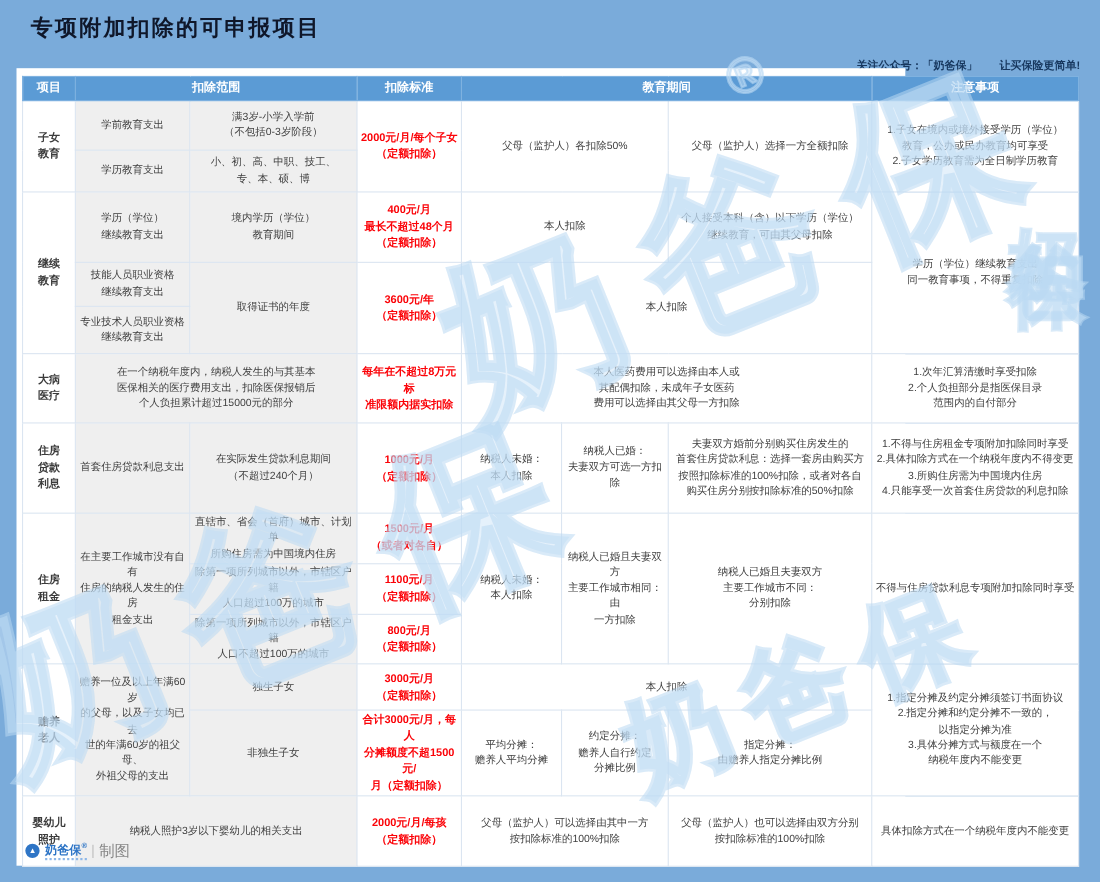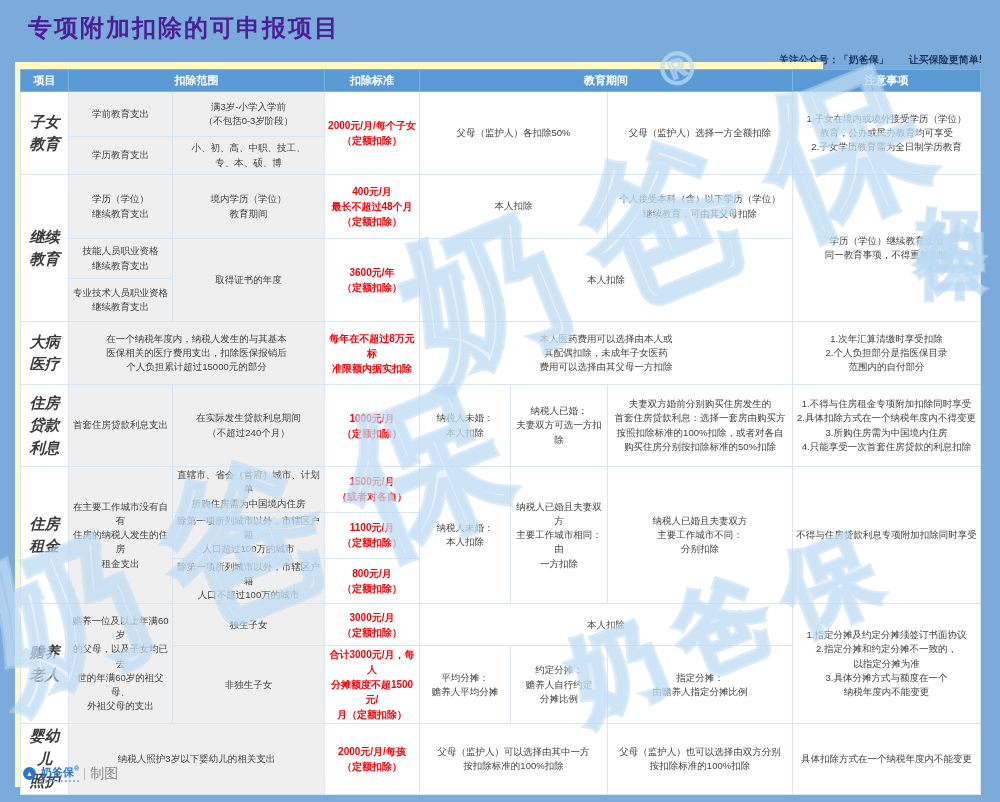--- a/index.html
+++ b/index.html
@@ -6,45 +6,45 @@
   html,body { width:1000px; height:802px; }
   body {
     font-family:"Liberation Sans","DejaVu Sans",sans-serif;
     background:#7aabda;
     position:relative;
     overflow:hidden;
     color:#404040;
   }
   .page-title {
     position:absolute; left:28px; top:12px;
-    color:#4c1d95; font-size:24px; font-weight:bold; letter-spacing:2px;
+    color:#0f172a; font-size:20px; font-weight:bold; letter-spacing:2px;
   }
   .slogan {
     position:absolute; right:18px; top:53px;
     color:#17375e; font-size:10px; font-weight:bold;
   }
   .card {
     position:absolute; left:15px; top:62px; width:808px; height:725px;
-    background:#fef9c3; padding:7px 17px 0 5px;
+    background:#ffffff; padding:7px 17px 0 5px;
   }
   table { border-collapse:collapse; table-layout:fixed; width:960px; }
   td {
     border:1px solid #dbe5f1;
     text-align:center; vertical-align:middle;
     font-size:9.5px; line-height:1.5;
     white-space:pre-line;
     padding:1px 2px;
     background:#ffffff;
     color:#404040;
   }
   tr.hdr td {
     background:#5b9bd5; color:#ffffff; font-weight:bold; font-size:11px;
     border-color:#7fb2e0;
   }
-  td.item { font-weight:bold; font-size:15px; color:#3b3b3b; background:#ffffff;font-style:italic; }
+  td.item { font-weight:bold; font-size:10px; color:#3b3b3b; background:#ffffff; }
   td.gray { background:#efefef; }
   td.red  { color:#fb0308; font-weight:bold; font-size:10px;margin-left:45px; }
   .footer {
     position:absolute; left:8px; bottom:6px;
     display:flex; align-items:center; gap:5px; height:15px;
   }
   .brand-icon {
     width:13px; height:13px; border-radius:50%;
     background:#2e75c6; color:#ffffff; font-size:7px; line-height:13px;
     text-align:center; display:inline-block;

